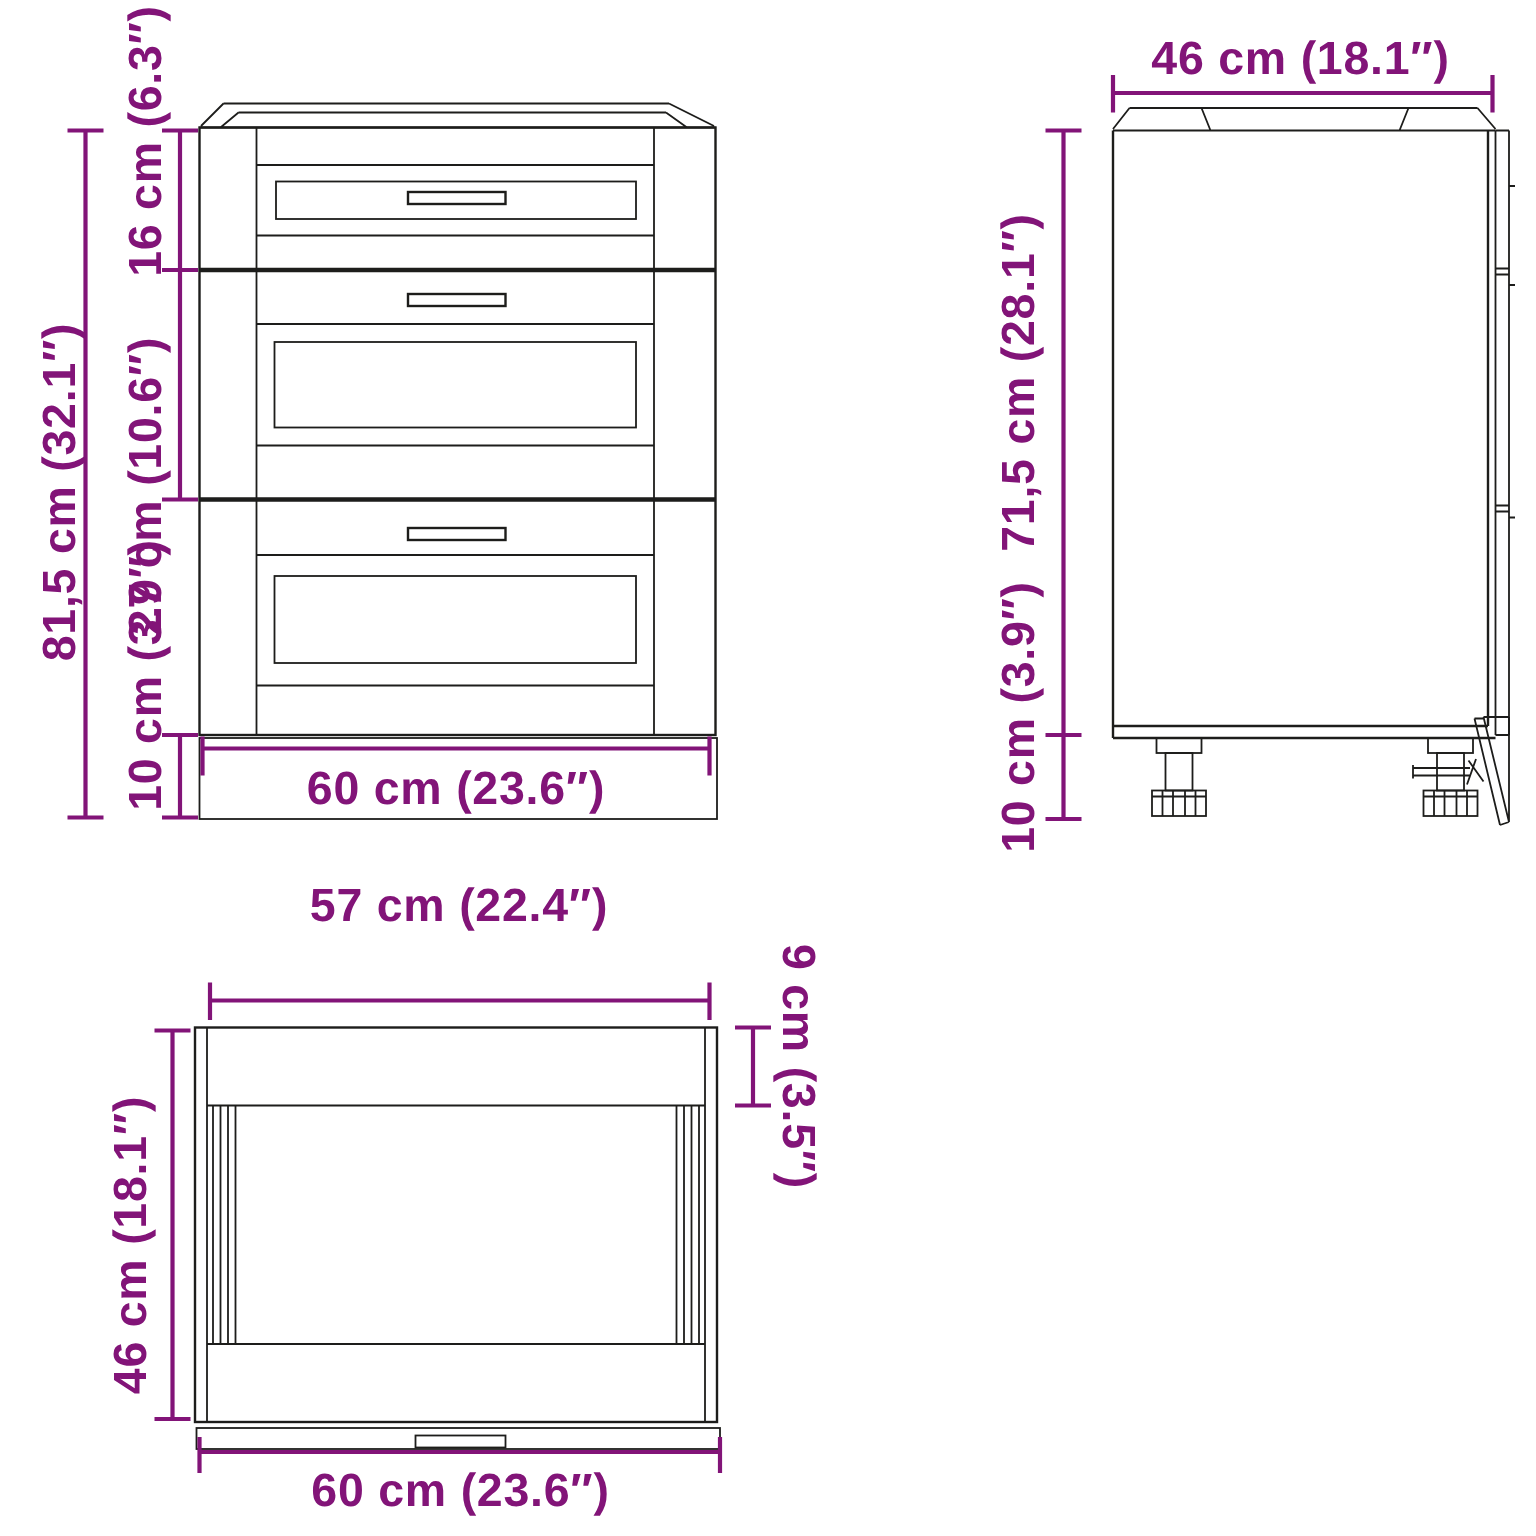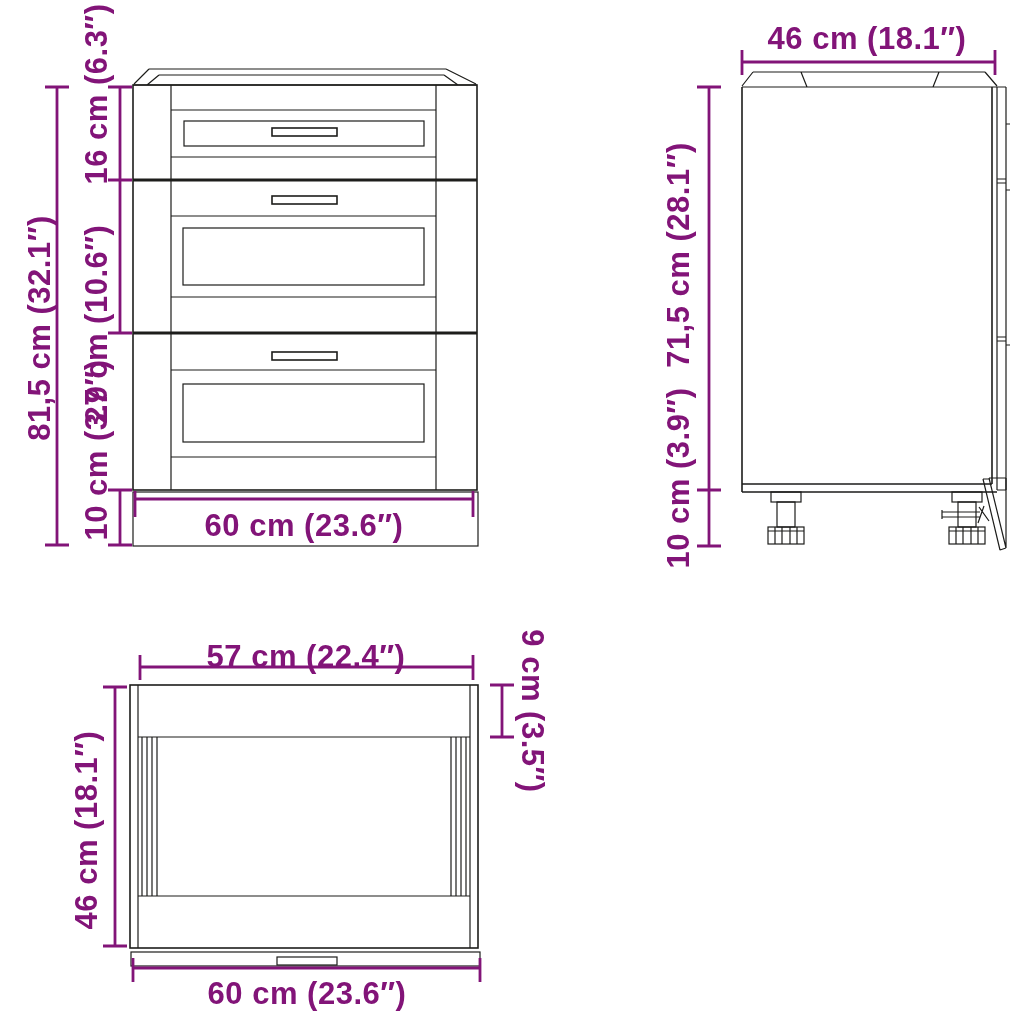--- a/index.html
+++ b/index.html
@@ -128,20 +128,20 @@
   <div class="dim-label rot-ccw" style="left:97px;top:450px">10 cm (3.9″)</div>
 
   <div class="dim-label" style="left:304px;top:526px">60 cm (23.6″)</div>
 
   <div class="dim-label" style="left:867px;top:39px">46 cm (18.1″)</div>
 
   <div class="dim-label rot-ccw" style="left:679px;top:255px">71,5 cm (28.1″)</div>
 
   <div class="dim-label rot-ccw" style="left:679px;top:478px">10 cm (3.9″)</div>
 
-  <div class="dim-label" style="left:306px;top:657px">57 cm (22.4″)</div>
+  <div class="dim-label" style="left:306px;top:604px">57 cm (22.4″)</div>
 
   <div class="dim-label rot-cw" style="left:532px;top:711px">9 cm (3.5″)</div>
 
   <div class="dim-label rot-ccw" style="left:87px;top:830px">46 cm (18.1″)</div>
 
   <div class="dim-label" style="left:307px;top:994px">60 cm (23.6″)</div>
 </div>
 
 </body></html>

